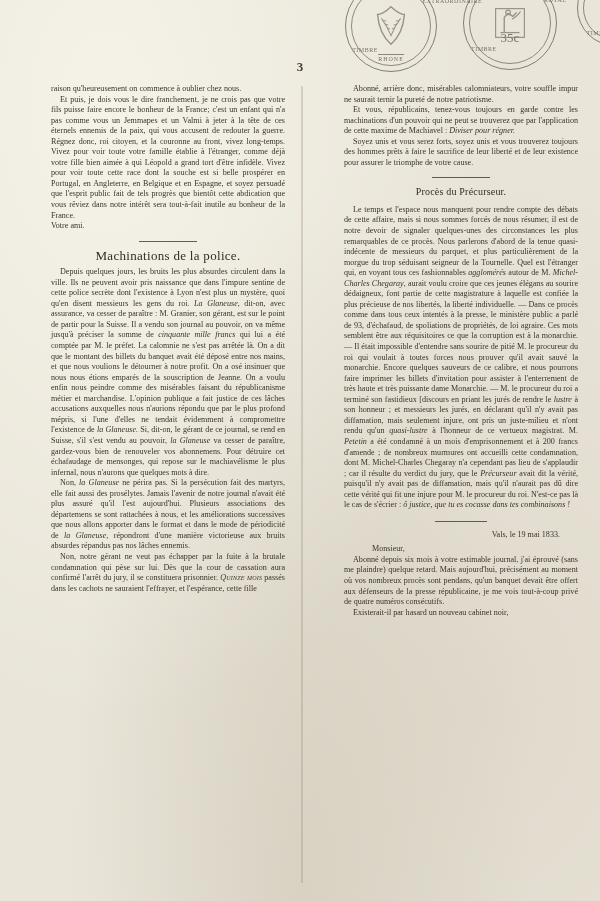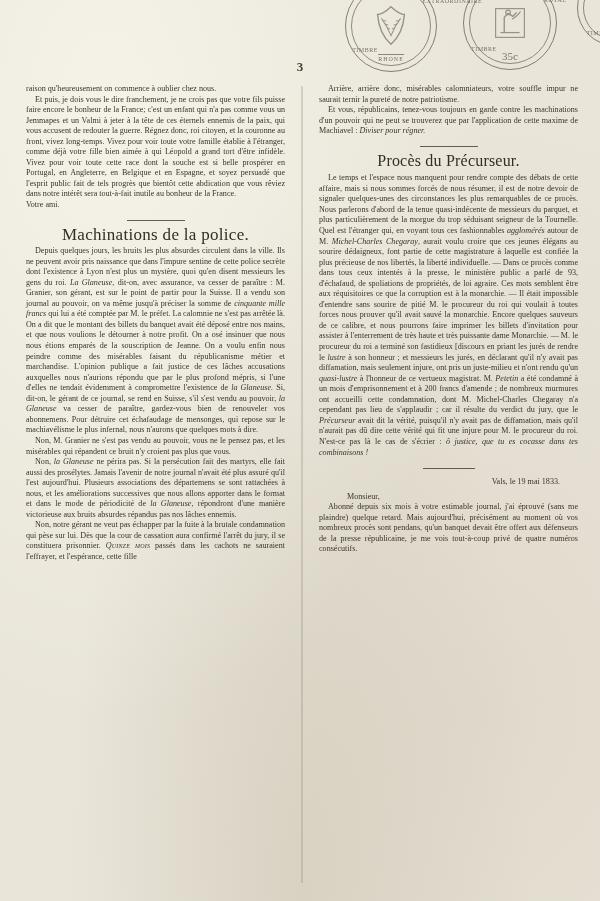--- a/index.html
+++ b/index.html
@@ -53,41 +53,42 @@
     position:absolute;left:50%;top:50%;transform:translate(-50%,-50%);
     width:46px;height:46px;opacity:.8;
   }
   .seal-foot{
     position:absolute;left:50%;bottom:9px;transform:translateX(-50%);
     font-size:6px;letter-spacing:1px;color:#4e4637;white-space:nowrap;
     border-top:.6px solid #6b6353;padding-top:1px;
   }
   .seal-val{
     position:absolute;left:50%;top:58%;transform:translateX(-50%);
-    font-size:11px;color:#4e4637;margin-top:20px;
+    font-size:13px;color:#4e4637;
   }
 
   
   .folio{
     position:absolute;left:0;right:0;top:59px;
     text-align:center;font-size:13px;font-weight:700;color:#46402f;
     letter-spacing:0;
   }
 
   
   .cols{
     position:absolute;left:26px;right:22px;top:84px;bottom:8px;
     display:flex;gap:16px;
   }
   .col{
     width:50%;position:relative;
     font-size:8.1px;line-height:10.55px;
     text-align:justify;
     text-justify:inter-word;
     color:#3a3429;
+    margin-left:25px;
     -webkit-font-smoothing:none;
   }
   .col.left{padding-right:9px;}
   .col.right{padding-left:9px;}
   .rule-v{
     position:absolute;left:50%;top:2px;bottom:10px;width:0;
     border-left:.8px solid #8c8470;opacity:.55;
     transform:translateX(-.5px);
   }
   p{margin:0;text-indent:9px;}
@@ -96,25 +97,25 @@
   .sc{font-variant:small-caps;letter-spacing:.2px;font-style:italic;}
   .sign-right{
     display:block;text-align:left;text-indent:0;padding-right:34px;
   }
   .divider{
     width:58px;height:0;border-top:1.4px solid #4a4436;
     margin:9px auto 9px auto;opacity:.85;
   }
   .divider.sm{width:52px;margin:10px auto 8px auto;border-top-width:1.1px;}
   h2.head{
-    font-size:17px;font-weight:400;text-align:center;
+    font-size:13px;font-weight:400;text-align:center;
     margin:0 0 6px 0;letter-spacing:.3px;color:#332e24;
     font-family:"Liberation Serif",serif;
   }
-  h2.head.big{font-size:16px;letter-spacing:.2px;margin-bottom:7px;}
+  h2.head.big{font-size:10px;letter-spacing:.2px;margin-bottom:7px;}
   .dateline{
     display:block;text-align:right;text-indent:0;margin-top:2px;padding-right:18px;
   }
   .salut{display:block;text-indent:0;padding-left:28px;margin-top:4px;}
 </style>
 </head>
 <body>
 
 <div class="page">
   <div class="paper-grain"></div>
@@ -175,46 +176,47 @@
       <span class="sign-right">Votre ami.</span>
 
       <div class="divider"></div>
 
       <h2 class="head">Machinations de la police.</h2>
 
       <p>
         <span>Depuis quelques jours, les bruits les plus absurdes circulent dans la ville. Ils ne peuvent avoir pris naissance que dans l'impure sentine de cette police secrète dont l'existence à Lyon n'est plus un mystère, quoi qu'en disent messieurs les gens du roi. </span><i>La Glaneuse</i><span>, dit-on, avec assurance, va cesser de paraître : M. Granier, son gérant, est sur le point de partir pour la Suisse. Il a vendu son journal au pouvoir, on va même jusqu'à préciser la somme de </span><i>cinquante mille francs</i><span> qui lui a été comptée par M. le préfet. La calomnie ne s'est pas arrêtée là. On a dit que le montant des billets du banquet avait été déposé entre nos mains, et que nous voulions le détourner à notre profit. On a osé insinuer que nous nous étions emparés de la souscription de Jeanne. On a voulu enfin nous peindre comme des misérables faisant du républicanisme métier et marchandise. L'opinion publique a fait justice de ces lâches accusations auxquelles nous n'aurions répondu que par le plus profond mépris, si l'une d'elles ne tendait évidemment à compromettre l'existence de </span><i>la Glaneuse.</i><span> Si, dit-on, le gérant de ce journal, se rend en Suisse, s'il s'est vendu au pouvoir, </span><i>la Glaneuse</i><span> va cesser de paraître, gardez-vous bien de renouveler vos abonnemens. Pour détruire cet échafaudage de mensonges, qui repose sur le machiavélisme le plus infernal, nous n'aurons que quelques mots à dire.</span>
       </p>
 
-      <p>Non, M. Granier ne s'est pas vendu au pouvoir, vous ne le pensez pas, et les misérables qui répandent ce bruit n'y croient pas plus que vous.</p>
 
       <p>
         <span>Non, </span><i>la Glaneuse</i><span> ne périra pas. Si la persécution fait des martyrs, elle fait aussi des prosélytes. Jamais l'avenir de notre journal n'avait été plus assuré qu'il l'est aujourd'hui. Plusieurs associations des départemens se sont rattachées à nous, et les améliorations successives que nous allons apporter dans le format et dans le mode de périodicité de </span><i>la Glaneuse</i><span>, répondront d'une manière victorieuse aux bruits absurdes répandus pas nos lâches ennemis.</span>
       </p>
 
       <p>
         <span>Non, notre gérant ne veut pas échapper par la fuite à la brutale condamnation qui pèse sur lui. Dès que la cour de cassation aura confirmé l'arrêt du jury, il se constituera prisonnier. </span><span class="sc">Quinze mois</span><span> passés dans les cachots ne sauraient l'effrayer, et l'espérance, cette fille</span>
       </p>
     </div>
 
     <div class="col right">
 
-      <p>Arrière, arrière donc, misérables calomniateurs, votre souffle impur ne saurait ternir la pureté de notre patriotisme.</p>
+      <p>Abonné, arrière donc, misérables calomniateurs, votre souffle impur ne saurait ternir la pureté de notre patriotisme.</p>
       <p>
         <span>Et vous, républicains, tenez-vous toujours en garde contre les machinations d'un pouvoir qui ne peut se trouverez que par l'application de cette maxime de Machiavel : </span><i>Diviser pour régner.</i>
       </p>
+      <p>Soyez unis et vous serez forts, soyez unis et vous trouverez toujours des hommes prêts à faire le sacrifice de leur liberté et de leur existence pour assurer le triomphe de votre cause.</p>
 
       <div class="divider"></div>
 
       <h2 class="head big">Procès du Précurseur.</h2>
 
       <p>
         <span>Le temps et l'espace nous manquent pour rendre compte des débats de cette affaire, mais si nous sommes forcés de nous résumer, il est de notre devoir de signaler quelques-unes des circonstances les plus remarquables de ce procès. Nous parlerons d'abord de la tenue quasi-indécente de messieurs du parquet, et plus particulièrement de la morgue du trop séduisant seigneur de la Tournelle. Quel est l'étranger qui, en voyant tous ces fashionnables </span><i>agglomérés</i><span> autour de M. </span><i>Michel-Charles Chegaray</i><span>, aurait voulu croire que ces jeunes élégans au sourire dédaigneux, font partie de cette magistrature à laquelle est confiée la plus précieuse de nos libertés, la liberté individuelle. — Dans ce procès comme dans tous ceux intentés à la presse, le ministère public a parlé de 93, d'échafaud, de spoliations de propriétés, de loi agraire. Ces mots semblent être aux réquisitoires ce que la corruption est à la monarchie. — Il était impossible d'entendre sans sourire de pitié M. le procureur du roi qui voulait à toutes forces nous prouver qu'il avait sauvé la monarchie. Encore quelques sauveurs de ce calibre, et nous pourrons faire imprimer les billets d'invitation pour assister à l'enterrement de très haute et très puissante dame Monarchie. — M. le procureur du roi a terminé son fastidieux [discours en priant les jurés de rendre le </span><i>lustre</i><span> à son honneur ; et messieurs les jurés, en déclarant qu'il n'y avait pas diffamation, mais seulement injure, ont pris un juste-milieu et n'ont rendu qu'un </span><i>quasi-lustre</i><span> à l'honneur de ce vertueux magistrat. M. </span><i>Petetin</i><span> a été condamné à un mois d'emprisonnement et à 200 francs d'amende ; de nombreux murmures ont accueilli cette condamnation, dont M. Michel-Charles Chegaray n'a cependant pas lieu de s'applaudir ; car il résulte du verdict du jury, que le </span><i>Précurseur</i><span> avait dit la vérité, puisqu'il n'y avait pas de diffamation, mais qu'il n'aurait pas dû dire cette vérité qui fit une injure pour M. le procureur du roi. N'est-ce pas là le cas de s'écrier : </span><i>ô justice, que tu es cocasse dans tes combinaisons !</i>
       </p>
 
       <div class="divider sm"></div>
 
       <span class="dateline">Vals, le 19 mai 1833.</span>
       <span class="salut">Monsieur,</span>
       <p>Abonné depuis six mois à votre estimable journal, j'ai éprouvé (sans me plaindre) quelque retard. Mais aujourd'hui, précisément au moment où vos nombreux procès sont pendans, qu'un banquet devait être offert aux défenseurs de la presse républicaine, je me vois tout-à-coup privé de quatre numéros consécutifs.</p>
+      <p>Existerait-il par hasard un nouveau cabinet noir,</p>
     </div>
   </div>
 </div>
 
 </body></html>

